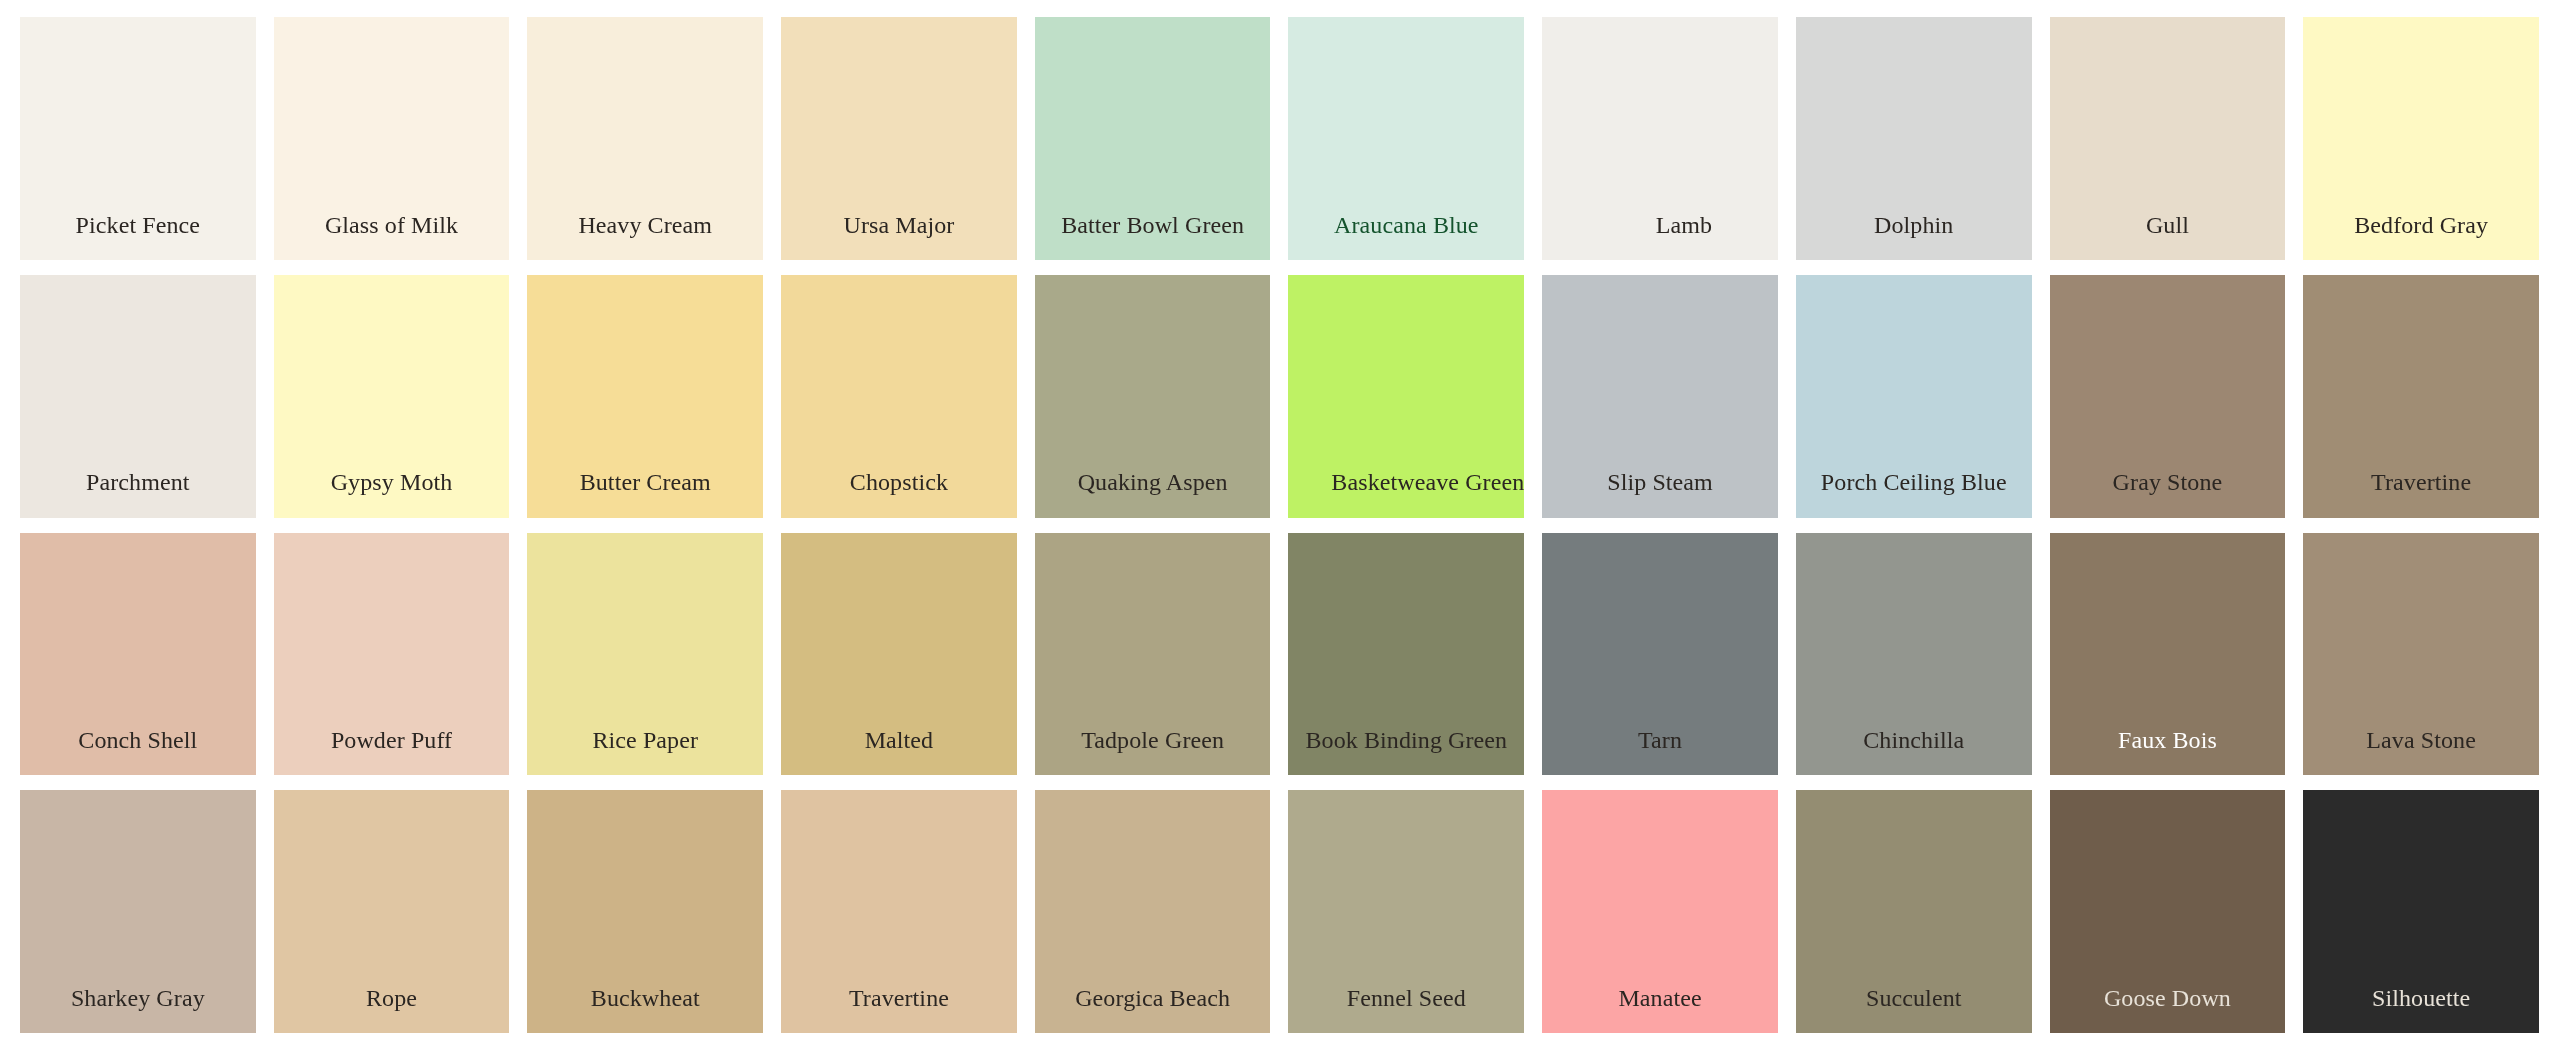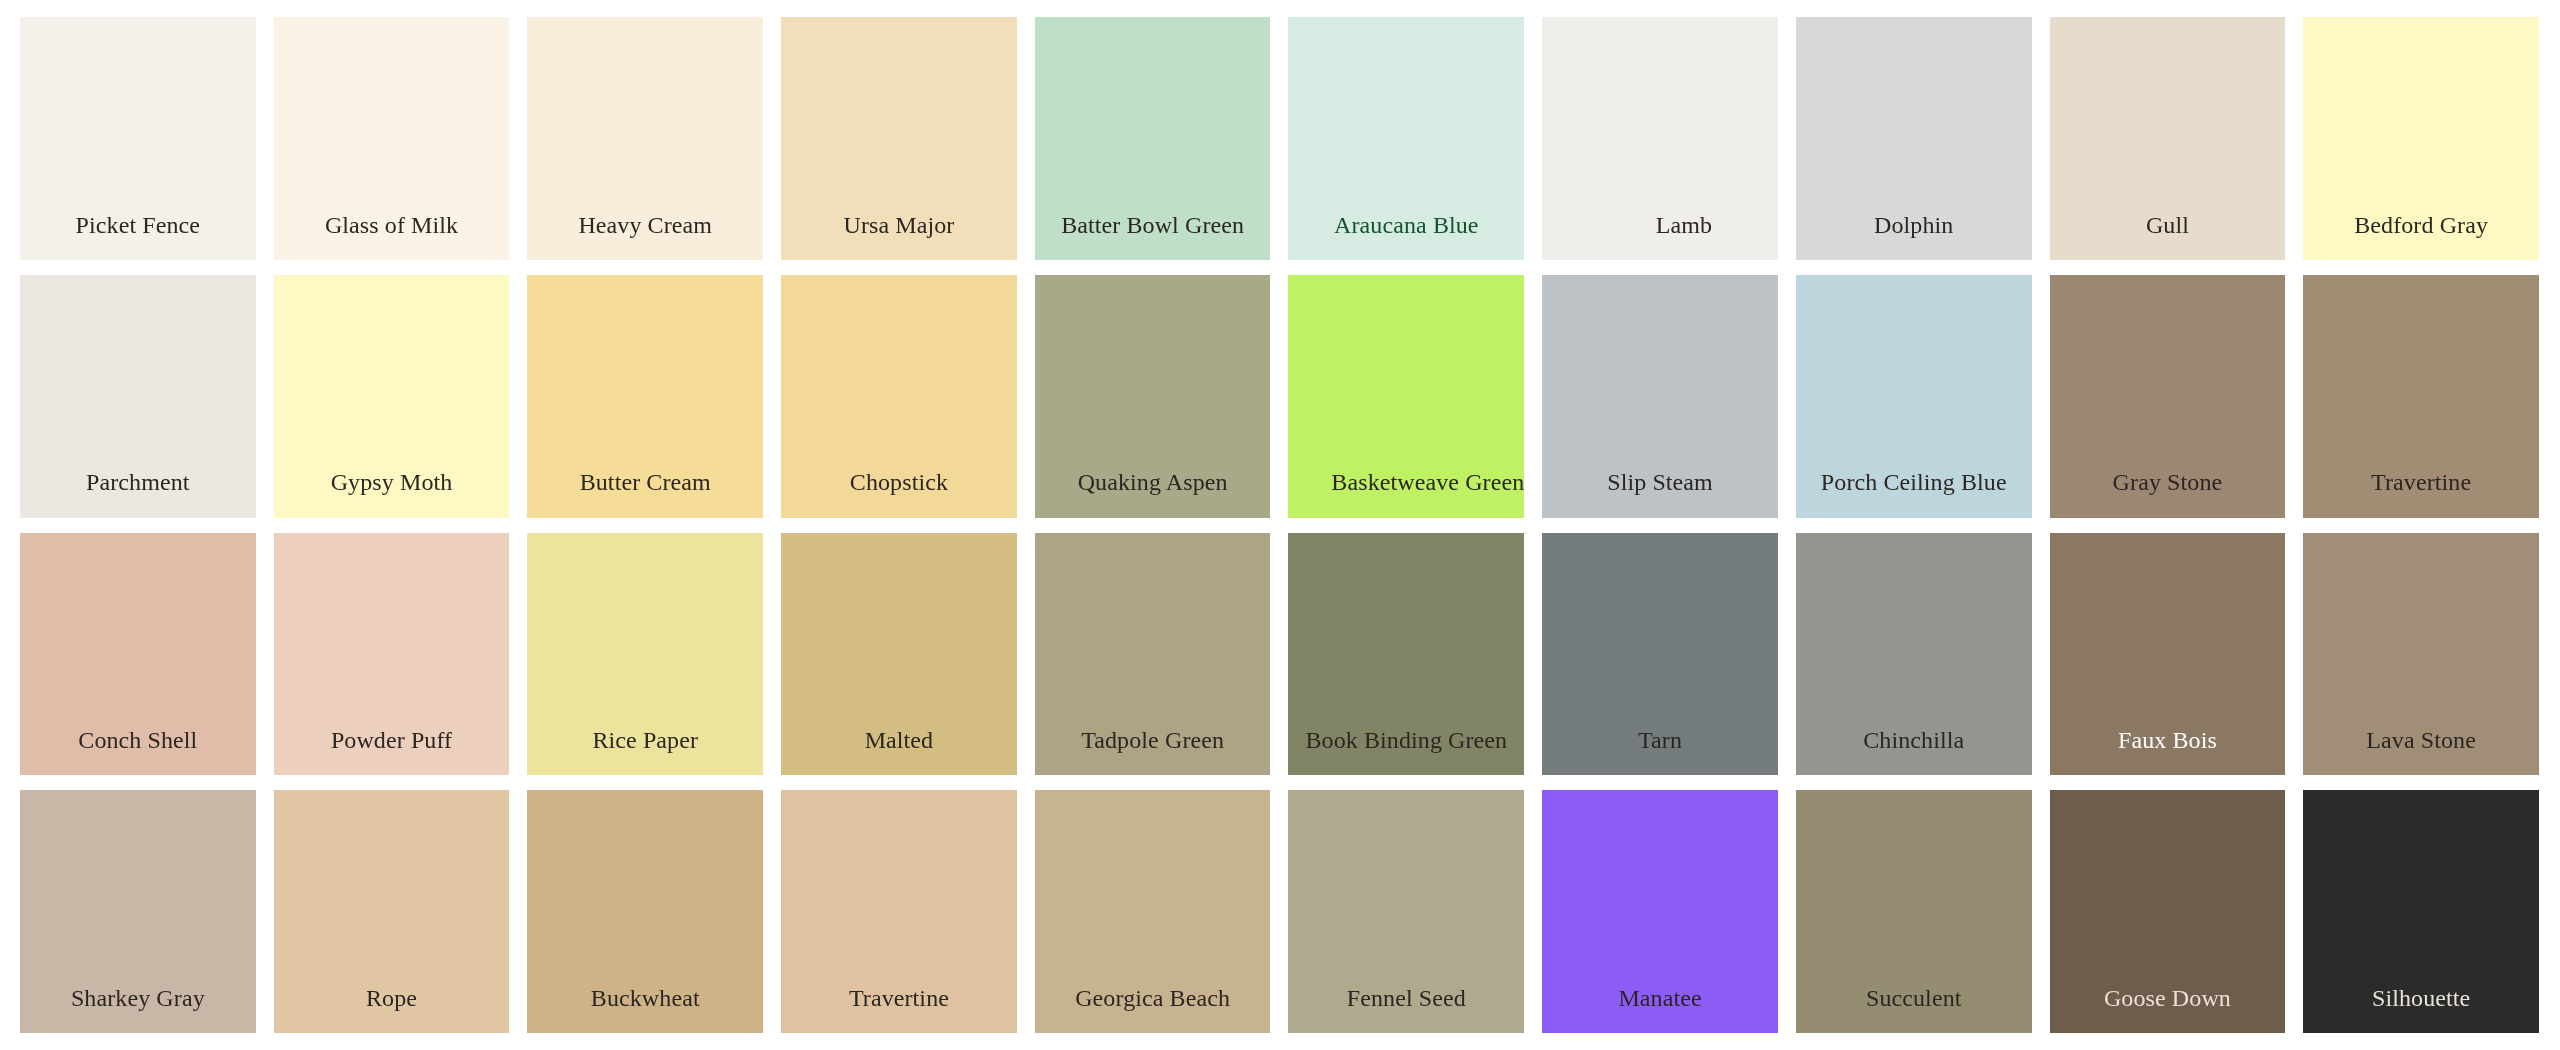--- a/index.html
+++ b/index.html
@@ -151,21 +151,21 @@
     </div>
     <div class="swatch" style="background: rgb(223, 195, 161);">
       <span class="swatch-label" style="color: rgb(43, 38, 34);">Travertine</span>
     </div>
     <div class="swatch" style="background: rgb(200, 179, 145);">
       <span class="swatch-label" style="color: rgb(43, 38, 34);">Georgica Beach</span>
     </div>
     <div class="swatch" style="background: rgb(175, 170, 141);">
       <span class="swatch-label" style="color: rgb(43, 38, 34);">Fennel Seed</span>
     </div>
-    <div class="swatch" style="background: #8b5cf6;">
+    <div class="swatch" style="background: #fca5a5;">
       <span class="swatch-label" style="color: rgb(43, 38, 34);">Manatee</span>
     </div>
     <div class="swatch" style="background: rgb(148, 141, 114);">
       <span class="swatch-label" style="color: rgb(43, 38, 34);">Succulent</span>
     </div>
     <div class="swatch" style="background: rgb(111, 93, 75);">
       <span class="swatch-label" style="color: rgb(232, 226, 216);">Goose Down</span>
     </div>
     <div class="swatch" style="background: rgb(43, 43, 43);">
       <span class="swatch-label" style="color: rgb(232, 226, 216);">Silhouette</span>

